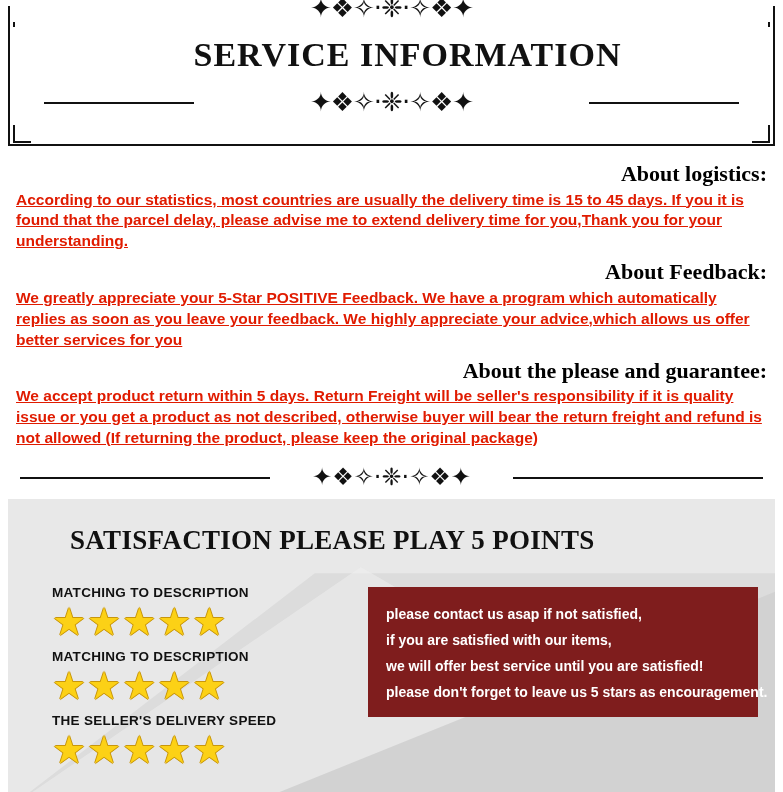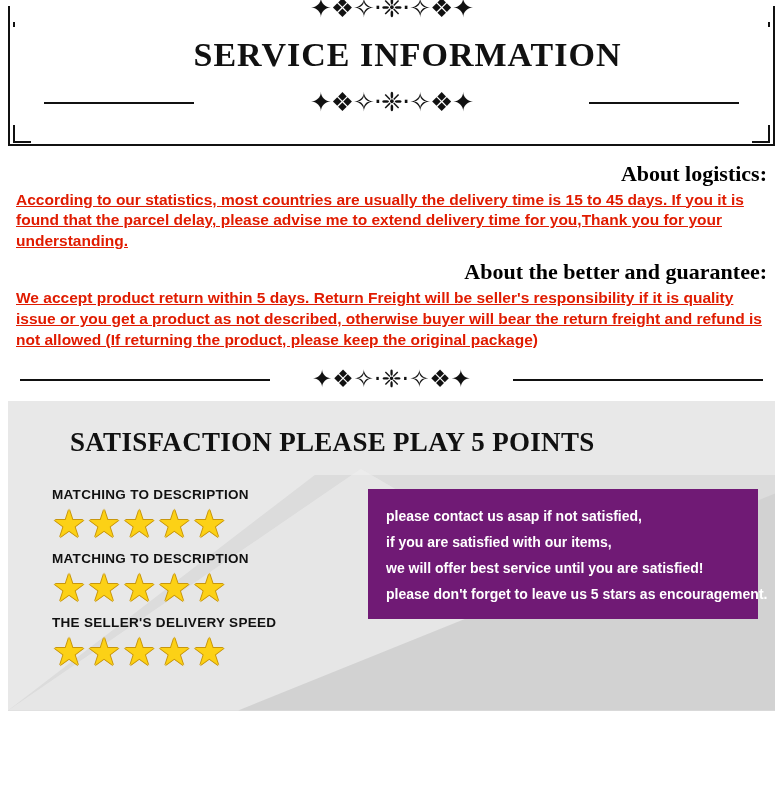--- a/index.html
+++ b/index.html
@@ -206,21 +206,21 @@
     text-shadow:
       -1px 0 #c8960c, 0 -1px #c8960c, 1px 0 #c8960c, 0 1px #c8960c;
   }
 
   .msg-box {
     position: absolute;
     left: 360px;
     top: 88px;
     width: 390px;
     height: 130px;
-    background: #701a75;
+    background: #7f1d1d;
     color: #ffffff;
     padding: 14px 14px 0 18px;
     box-sizing: border-box;
   }
   .msg-line {
     font-size: 14px;
     font-weight: bold;
     line-height: 26px;
     white-space: nowrap;
   }
@@ -247,23 +247,27 @@
   </div>
 </div>
 
 <div class="content">
 
   <div>
     <p class="section-head">About logistics:</p>
     <p class="section-body">According to our statistics, most countries are usually the delivery time is 15 to 45 days. If you it is found that the parcel delay, please advise me to extend delivery time for you,Thank you for your understanding.</p>
   </div>
 
-
   <div>
-    <p class="section-head">About the better and guarantee:</p>
+    <p class="section-head">About Feedback:</p>
+    <p class="section-body">We greatly appreciate your 5-Star POSITIVE Feedback. We have a program which automatically replies as soon as you leave your feedback. We highly appreciate your advice,which allows us offer better services for you</p>
+  </div>
+
+  <div>
+    <p class="section-head">About the please and guarantee:</p>
     <p class="section-body">We accept product return within 5 days. Return Freight will be seller's responsibility if it is quality issue or you get a product as not described, otherwise buyer will bear the return freight and refund is not allowed (If returning the product, please keep the original package)</p>
   </div>
 
 </div>
 
 <div class="divider">
   <div class="bar left"></div>
   <div class="bar right"></div>
   <div class="mid">✦❖✧·❈·✧❖✦</div>
 </div>

